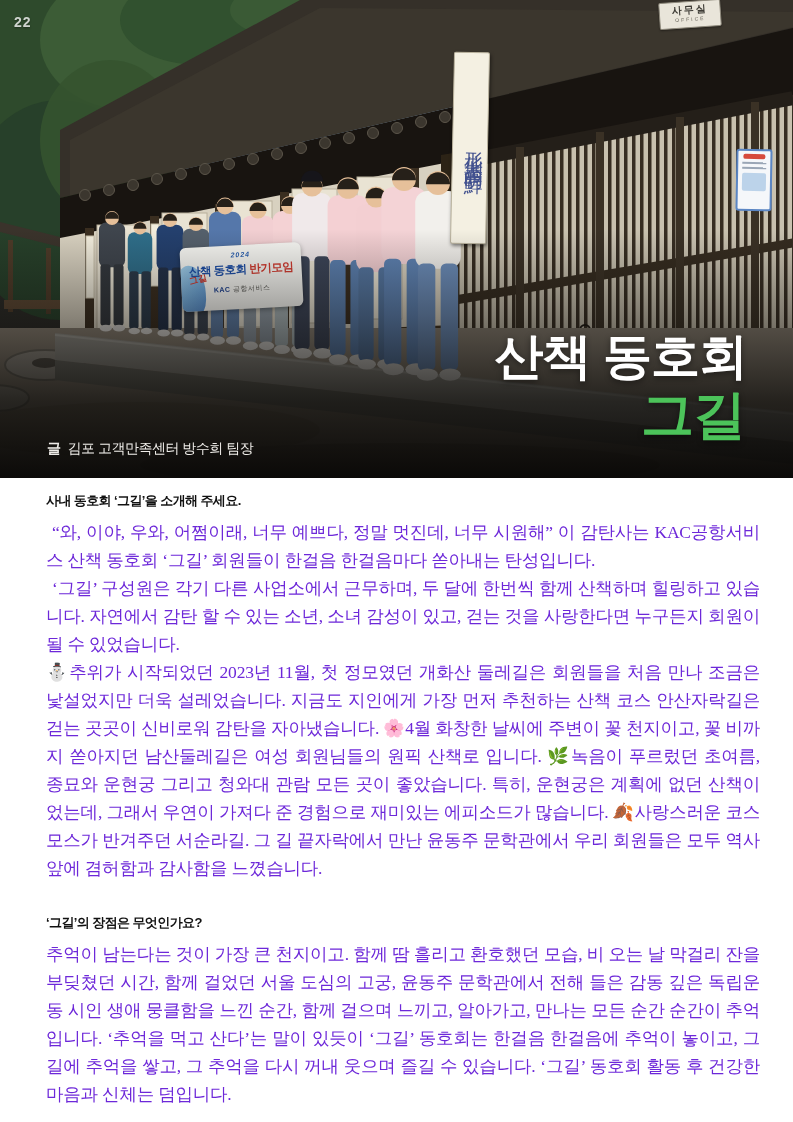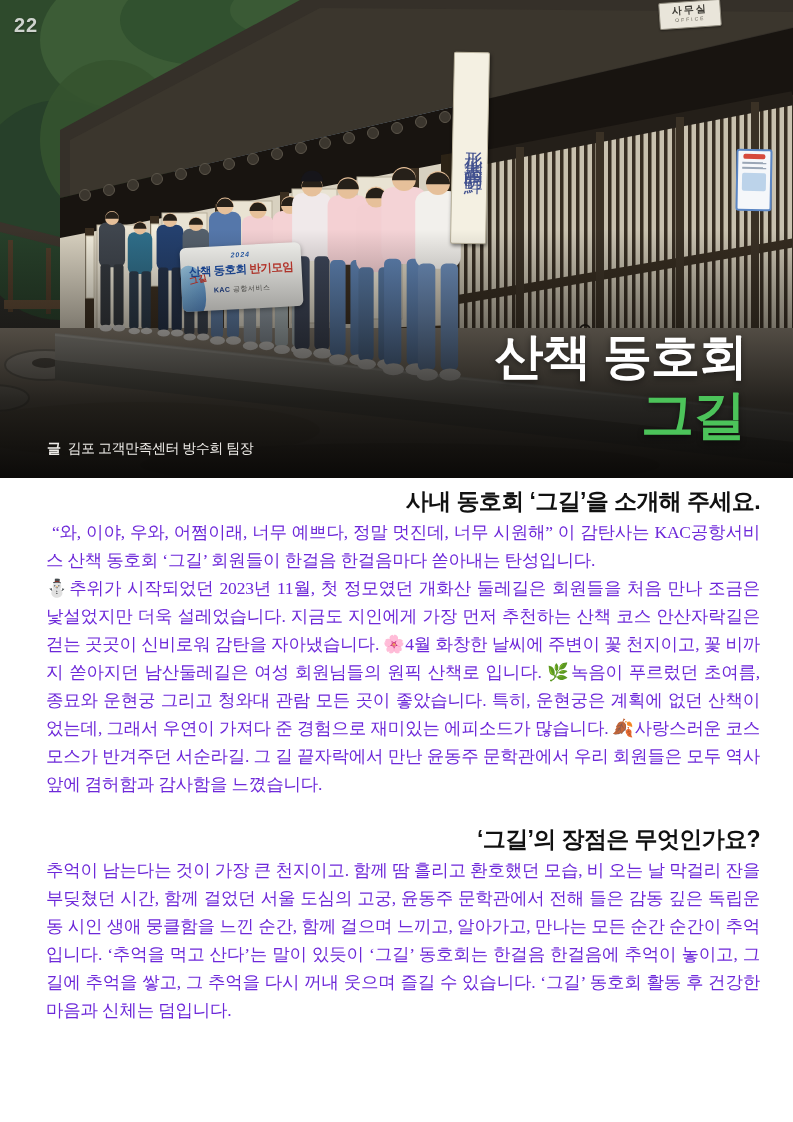--- a/index.html
+++ b/index.html
@@ -8,21 +8,21 @@
 
   
   .photo{position:absolute;left:0;top:0;width:793px;height:478px;overflow:hidden;background:#2a2a26;}
   .photo svg{position:absolute;left:0;top:0;display:block;}
 
   .photo-overlay{position:absolute;left:0;top:0;width:793px;height:478px;
     background:linear-gradient(to bottom, rgba(0,0,0,0) 48%, rgba(12,10,8,0.38) 66%,
                rgba(8,7,5,0.78) 84%, rgba(5,4,3,0.95) 100%);}
 
   .page-number{position:absolute;left:14px;top:14px;color:rgba(255,255,255,0.78);
-    font-size:20px;font-weight:700;letter-spacing:1px;text-shadow:0 1px 2px rgba(0,0,0,.35);}
+    font-size:14px;font-weight:700;letter-spacing:1px;text-shadow:0 1px 2px rgba(0,0,0,.35);}
 
   .photo-title{position:absolute;right:46px;top:332px;text-align:right;line-height:1.0;
     font-weight:800;letter-spacing:-1px;}
   .photo-title .t1{display:block;font-size:49px;color:#ffffff;text-shadow:0 2px 6px rgba(0,0,0,.45);}
   .photo-title .t2{display:block;font-size:53px;margin-top:7px;margin-right:2px;
     text-shadow:0 2px 6px rgba(0,0,0,.45);}
 
   .byline{position:absolute;left:47px;top:440px;color:#efede9;font-size:14px;letter-spacing:-0.5px;}
   .byline .b-label{font-weight:800;margin-right:7px;}
 
@@ -62,22 +62,22 @@
   .banner .b-main .bm2{color:#d23a2f;}
   .banner .b-logo{position:absolute;left:8px;top:26px;font-size:9px;font-weight:800;color:#d23a2f;
     transform:rotate(-12deg);}
   .banner .b-foot{position:relative;display:block;font-size:7px;margin-top:7px;letter-spacing:0.5px;}
   .banner .b-foot .bf1{font-weight:800;color:#1b3f8f;}
   .banner .b-foot .bf2{color:#5a5a56;}
 
   
   .article{position:absolute;left:0;top:478px;width:793px;padding:10px 33px 0 46px;
     box-sizing:border-box;color:#1d1c1a;}
-  .q-heading{font-family:"Liberation Sans",sans-serif;font-weight:800;font-size:23px;
-    letter-spacing:-0.6px;color:#111;margin:0 0 4px 0;line-height:26px;text-align:right;}
+  .q-heading{font-family:"Liberation Sans",sans-serif;font-weight:800;font-size:13px;
+    letter-spacing:-0.6px;color:#111;margin:0 0 4px 0;line-height:26px;}
   .article p{font-family:"Liberation Serif","DejaVu Serif",serif;font-size:17.5px;line-height:28px;
     margin:0;text-align:justify;color:#6d28d9;letter-spacing:-0.2px;}
   .article p.indent{text-indent:6px;}
   .section-2{margin-top:28px;}
 </style>
 </head>
 <body>
 
 <div class="page">
 
@@ -302,20 +302,21 @@
     <div class="byline">
       <span class="b-label">글</span><span>김포 고객만족센터 방수희 팀장</span>
     </div>
   </div>
 
   <div class="article">
 
     <div class="section-1">
       <h2 class="q-heading">사내 동호회 ‘그길’을 소개해 주세요.</h2>
       <p class="indent">“와, 이야, 우와, 어쩜이래, 너무 예쁘다, 정말 멋진데, 너무 시원해” 이 감탄사는 KAC공항서비스 산책 동호회 ‘그길’ 회원들이 한걸음 한걸음마다 쏟아내는 탄성입니다.</p>
+      <p class="indent">‘그길’ 구성원은 각기 다른 사업소에서 근무하며, 두 달에 한번씩 함께 산책하며 힐링하고 있습니다. 자연에서 감탄 할 수 있는 소년, 소녀 감성이 있고, 걷는 것을 사랑한다면 누구든지 회원이 될 수 있었습니다.</p>
       <p>⛄추위가 시작되었던 2023년 11월, 첫 정모였던 개화산 둘레길은 회원들을 처음 만나 조금은 낯설었지만 더욱 설레었습니다. 지금도 지인에게 가장 먼저 추천하는 산책 코스 안산자락길은 걷는 곳곳이 신비로워 감탄을 자아냈습니다. 🌸4월 화창한 날씨에 주변이 꽃 천지이고, 꽃 비까지 쏟아지던 남산둘레길은 여성 회원님들의 원픽 산책로 입니다. 🌿녹음이 푸르렀던 초여름, 종묘와 운현궁 그리고 청와대 관람 모든 곳이 좋았습니다. 특히, 운현궁은 계획에 없던 산책이었는데, 그래서 우연이 가져다 준 경험으로 재미있는 에피소드가 많습니다. 🍂사랑스러운 코스모스가 반겨주던 서순라길. 그 길 끝자락에서 만난 윤동주 문학관에서 우리 회원들은 모두 역사 앞에 겸허함과 감사함을 느꼈습니다.</p>
     </div>
 
     <div class="section-2">
       <h2 class="q-heading">‘그길’의 장점은 무엇인가요?</h2>
       <p>추억이 남는다는 것이 가장 큰 천지이고. 함께 땀 흘리고 환호했던 모습,  비 오는 날 막걸리 잔을 부딪쳤던 시간, 함께 걸었던 서울 도심의 고궁, 윤동주 문학관에서 전해 들은 감동 깊은 독립운동 시인 생애 뭉클함을 느낀 순간, 함께 걸으며 느끼고, 알아가고, 만나는 모든 순간 순간이 추억입니다. ‘추억을 먹고 산다’는 말이 있듯이 ‘그길’ 동호회는 한걸음 한걸음에 추억이 놓이고, 그 길에 추억을 쌓고, 그 추억을 다시 꺼내 웃으며 즐길 수 있습니다. ‘그길’ 동호회 활동 후 건강한 마음과 신체는 덤입니다.</p>
     </div>
 
   </div>
 </div>

